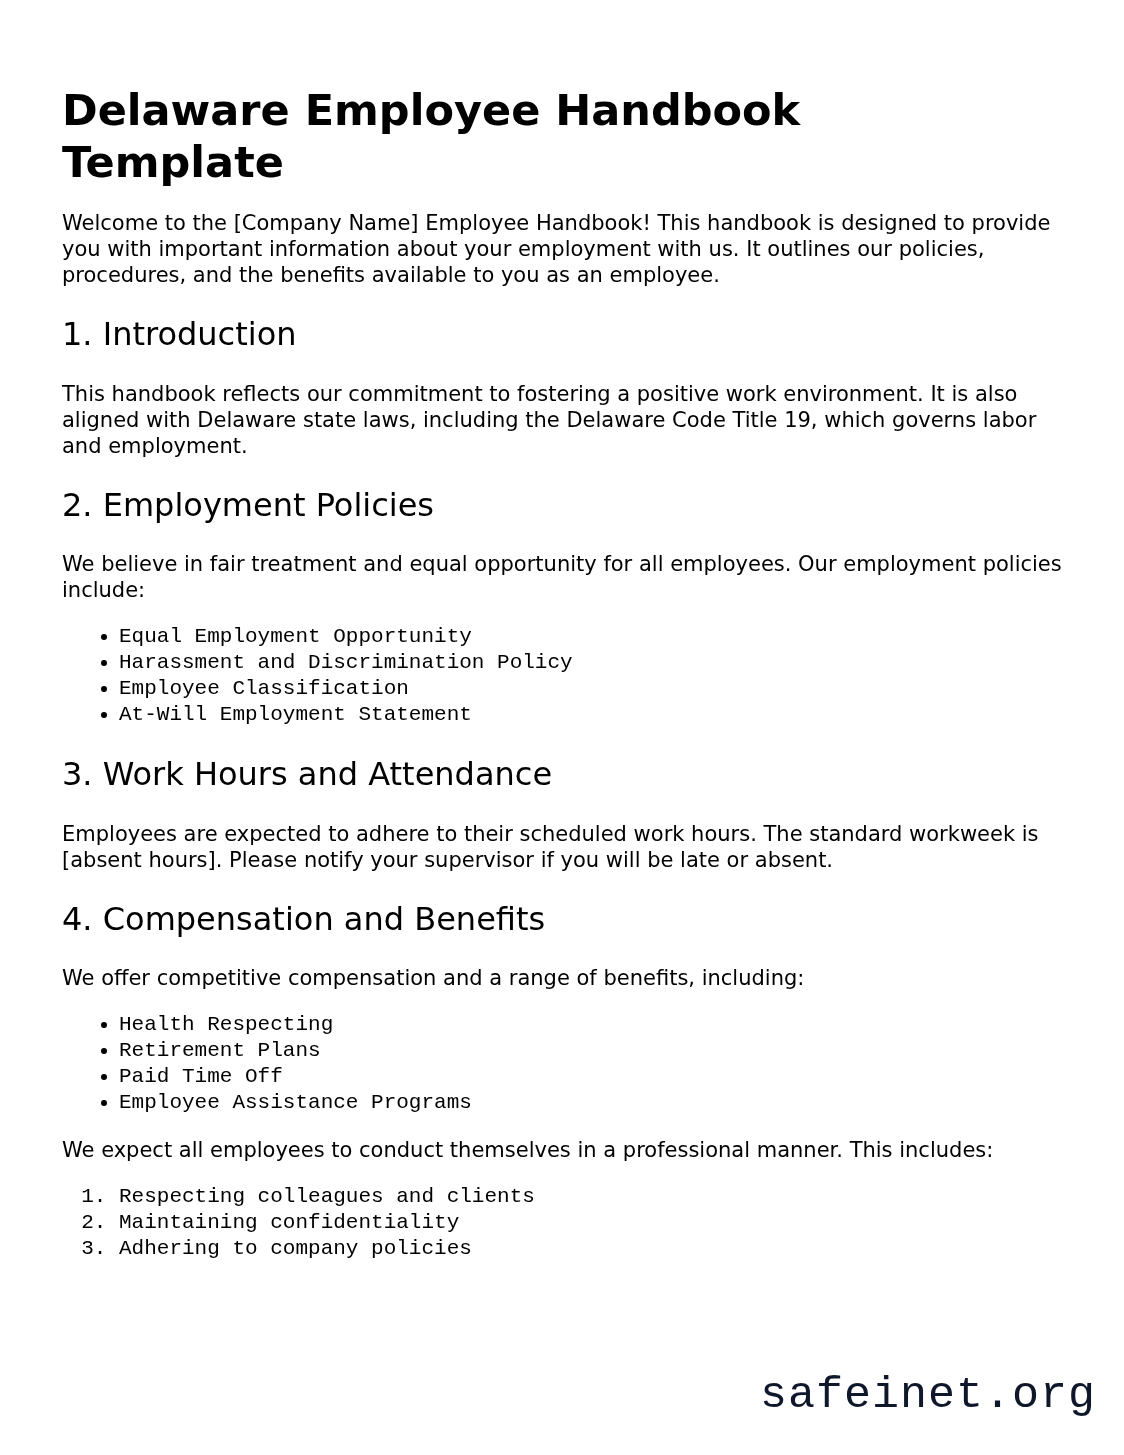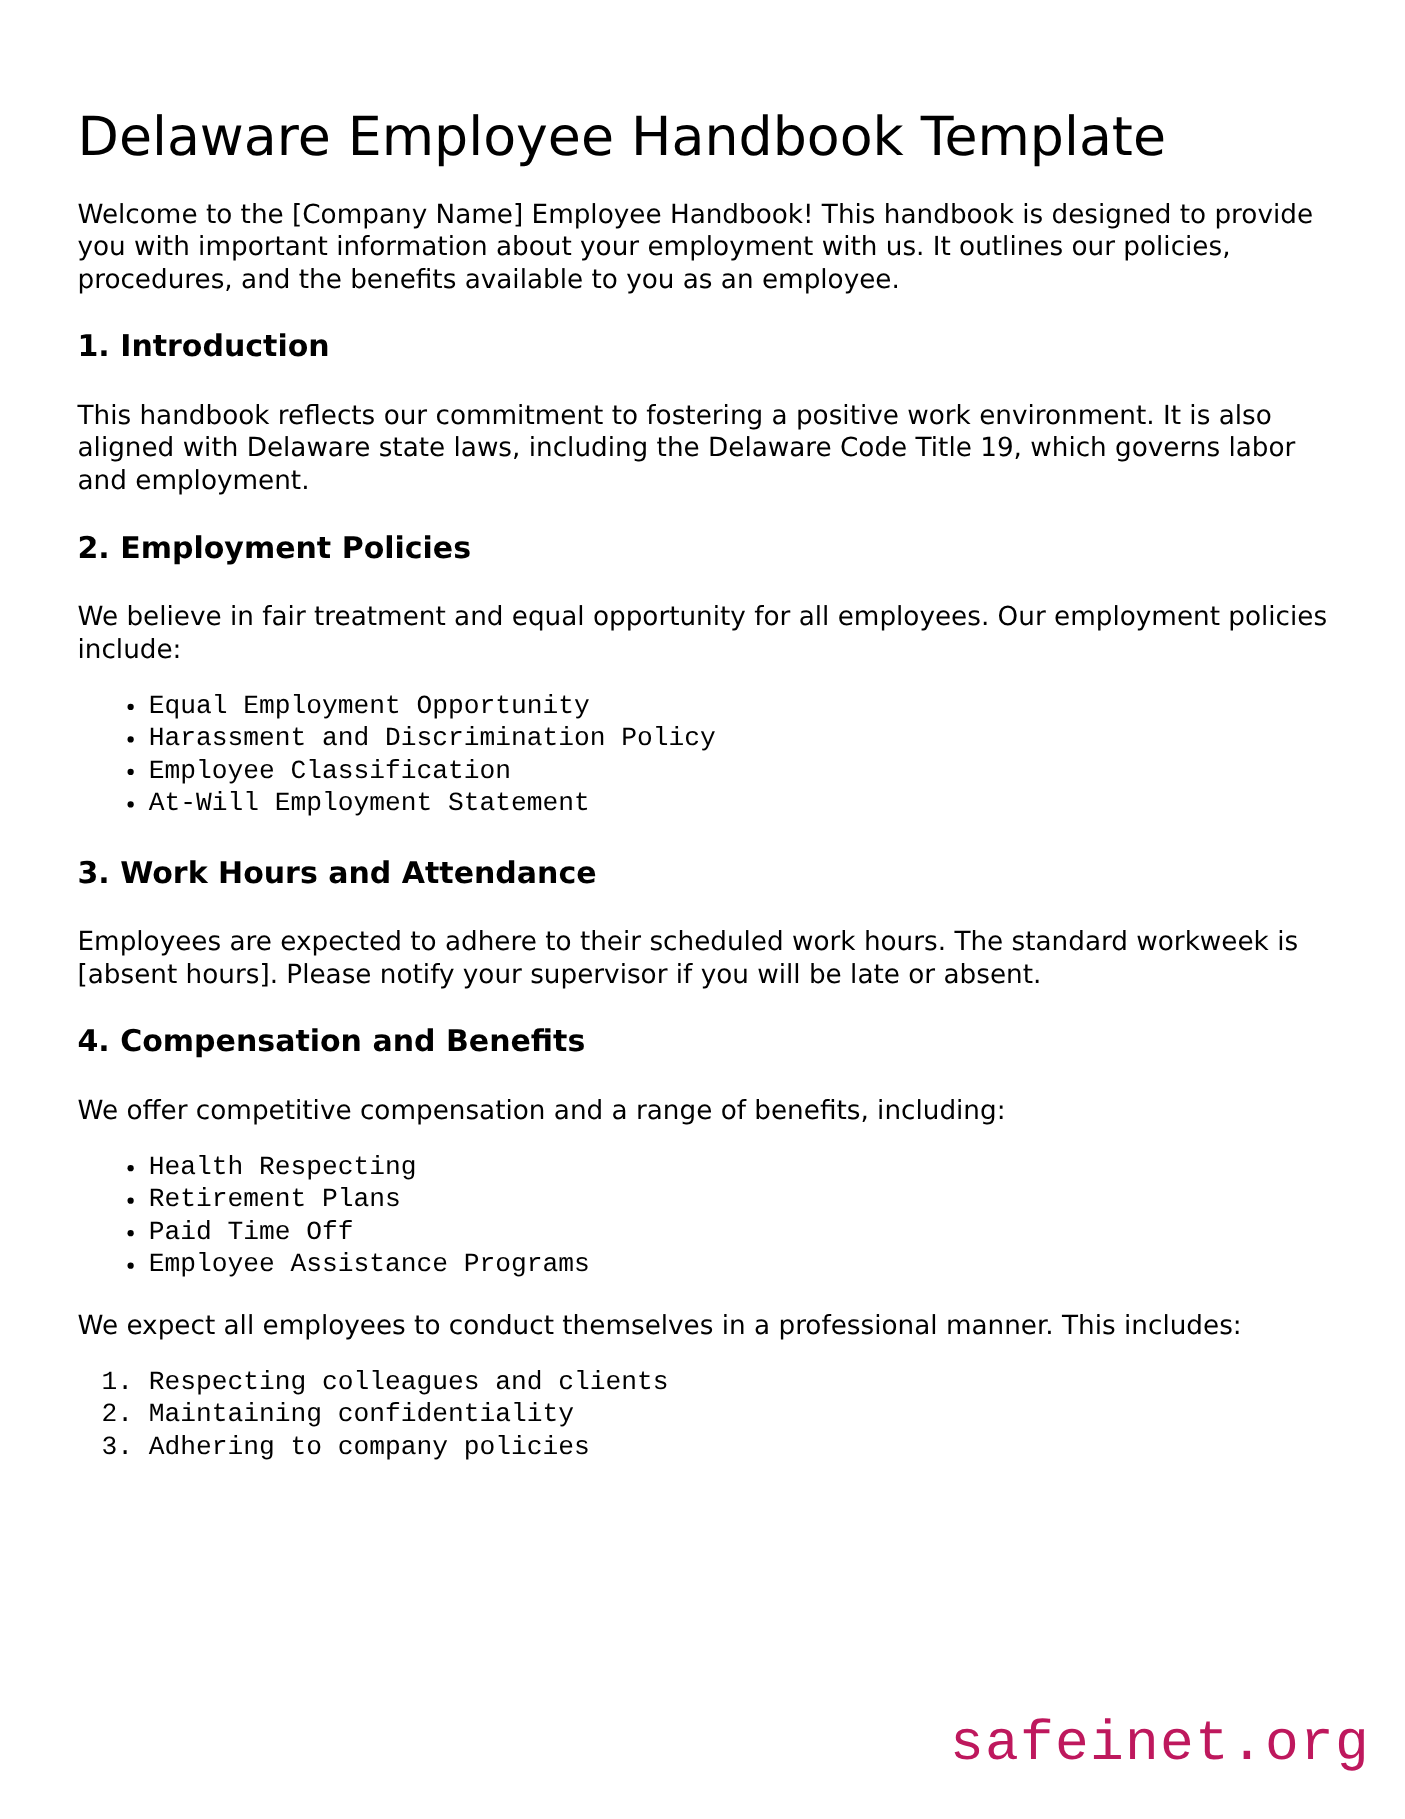--- a/index.html
+++ b/index.html
@@ -14,28 +14,28 @@
     box-sizing: border-box;
     padding: 57px 62px 130px 62px;
     background: #ffffff;
     font-family: "DejaVu Sans", "Liberation Sans", sans-serif;
     color: #000000;
     overflow: hidden;
   }
   h1.doc-title {
     font-size: 43px;
     line-height: 1.21;
-    font-weight: normal;
+    font-weight: bold;
     margin: 27px 0 22px 0;
     max-width: 920px;
   }
   h2.section-heading {
-    font-size: 24px;
+    font-size: 32px;
     line-height: 1.2;
-    font-weight: bold;
+    font-weight: normal;
     margin: 27px 0 27px 0;
   }
   p.body-text {
     font-size: 21px;
     line-height: 1.24;
     margin: 21px 0;
     max-width: 1004px;
   }
   ul.bullet-list, ol.numbered-list {
     font-size: 21px;
@@ -49,21 +49,21 @@
     font-family: Liberation Mono, monospace;
   }
   strong { font-weight: normal; }
   .watermark {
     position: absolute;
     right: 28px;
     bottom: 34px;
     font-family: "Liberation Mono", "DejaVu Sans Mono", monospace;
     font-size: 45px;
     letter-spacing: 1px;
-    color: #be185d;
+    color: #0f172a;
     white-space: nowrap;
   }
 </style>
 </head>
 <body>
 
 <div class="page">
 
   <h1 class="doc-title">Delaware Employee Handbook Template</h1>
 

